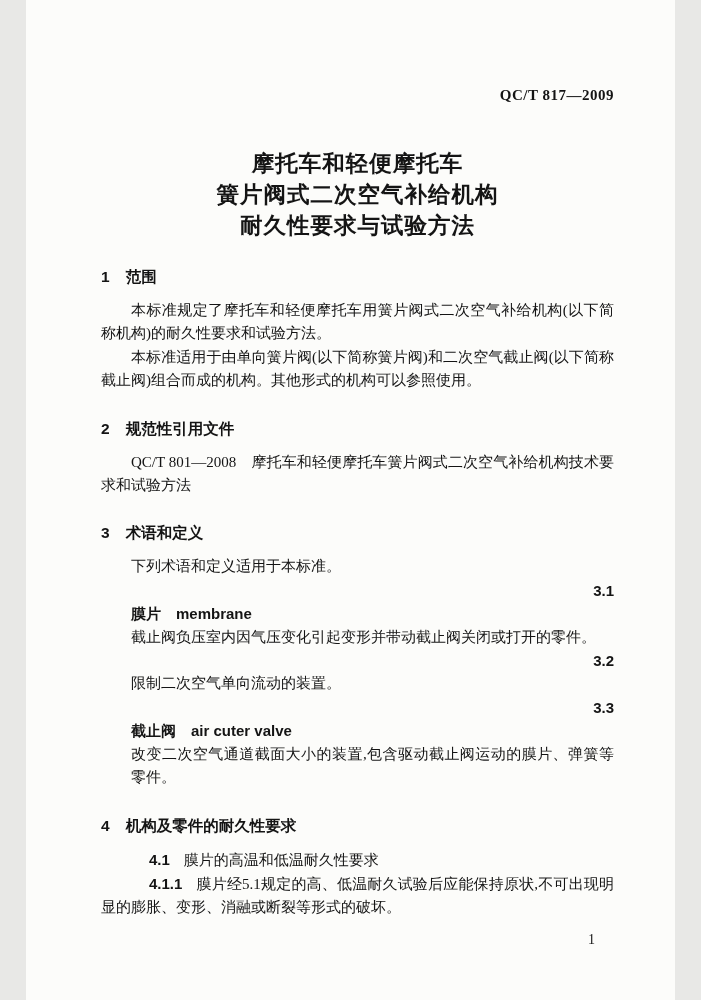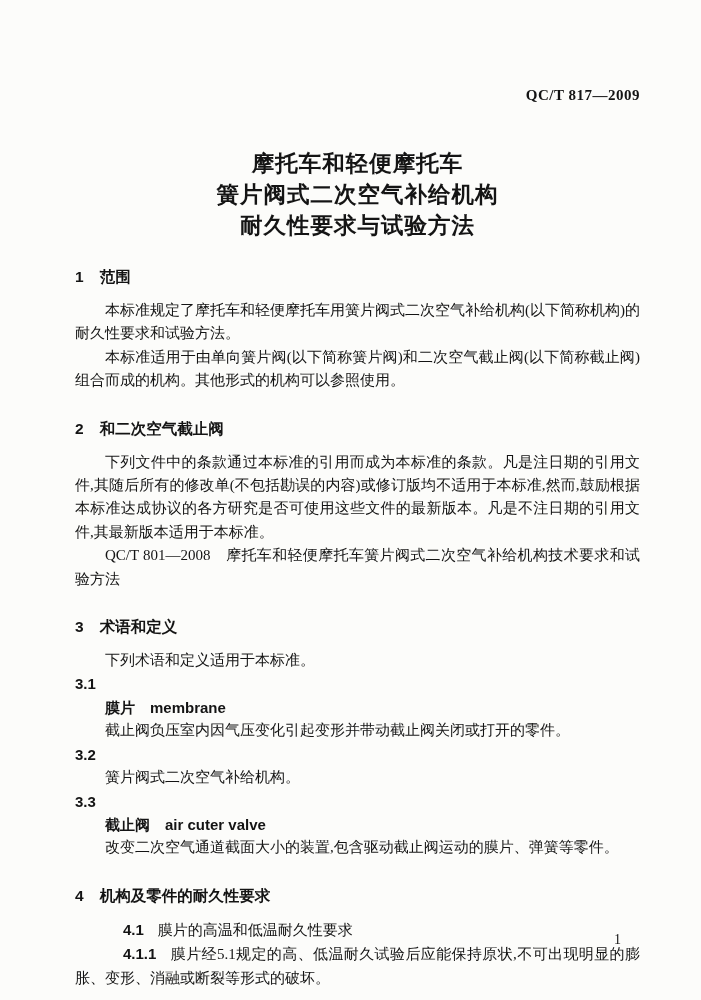--- a/index.html
+++ b/index.html
@@ -1,18 +1,18 @@
 <!DOCTYPE html>
 <html><head>
 <meta charset="utf-8">
 <style>
   html,body{margin:0;padding:0;background:#e8e8e6;}
   .page{
     position:relative;
-    width:701px;height:1000px;
+    width:649px;height:1000px;
     margin:0 auto;
     background:#fcfcfa;
     box-sizing:border-box;
     padding:0 61px 0 75px;
     overflow:hidden;
     color:#141414;
     font-family:"Liberation Serif","DejaVu Serif",serif;
   }
   .std-code{
     padding-top:86px;
@@ -45,20 +45,21 @@
     font-size:15px;
     line-height:23.4px;
     text-align:justify;
   }
   p.ind{text-indent:2em;}
   .term-num{
     font-weight:bold;
     font-size:15px;
     line-height:23.4px;
     font-family:"Liberation Sans","DejaVu Sans",sans-serif;
+    text-align:right;
   }
   .term-line{
     padding-left:2em;
     font-weight:bold;
     font-size:15px;
     line-height:23.4px;
     font-family:"Liberation Sans","DejaVu Sans",sans-serif;
   }
   .term-line .en{margin-left:1em;font-family:"Liberation Sans","DejaVu Sans",sans-serif;text-align:right;}
   .term-def{padding-left:2em;}
@@ -93,38 +94,37 @@
     <div>耐久性要求与试验方法</div>
   </div>
 
   <div class="sec-h">
     <span class="num">1</span><span>范围</span>
   </div>
   <p class="ind">本标准规定了摩托车和轻便摩托车用簧片阀式二次空气补给机构(以下简称机构)的耐久性要求和试验方法。</p>
   <p class="ind">本标准适用于由单向簧片阀(以下简称簧片阀)和二次空气截止阀(以下简称截止阀)组合而成的机构。其他形式的机构可以参照使用。</p>
 
   <div class="sec-h">
-    <span class="num">2</span><span>和二次空气截止阀</span>
+    <span class="num">2</span><span>规范性引用文件</span>
   </div>
-  <p class="ind">下列文件中的条款通过本标准的引用而成为本标准的条款。凡是注日期的引用文件,其随后所有的修改单(不包括勘误的内容)或修订版均不适用于本标准,然而,鼓励根据本标准达成协议的各方研究是否可使用这些文件的最新版本。凡是不注日期的引用文件,其最新版本适用于本标准。</p>
   <p class="ind">QC/T 801—2008　摩托车和轻便摩托车簧片阀式二次空气补给机构技术要求和试验方法</p>
 
   <div class="sec-h">
     <span class="num">3</span><span>术语和定义</span>
   </div>
   <p class="ind">下列术语和定义适用于本标准。</p>
 
   <div class="term-num">3.1</div>
   <div class="term-line">
     <span>膜片</span><span class="en">membrane</span>
   </div>
   <p class="term-def">截止阀负压室内因气压变化引起变形并带动截止阀关闭或打开的零件。</p>
 
   <div class="term-num">3.2</div>
-  <p class="term-def">簧片阀式二次空气补给机构。</p>
+  <p class="term-def">限制二次空气单向流动的装置。</p>
 
   <div class="term-num">3.3</div>
   <div class="term-line">
     <span>截止阀</span><span class="en">air cuter valve</span>
   </div>
   <p class="term-def">改变二次空气通道截面大小的装置,包含驱动截止阀运动的膜片、弹簧等零件。</p>
 
   <div class="sec-h">
     <span class="num">4</span><span>机构及零件的耐久性要求</span>
   </div>

